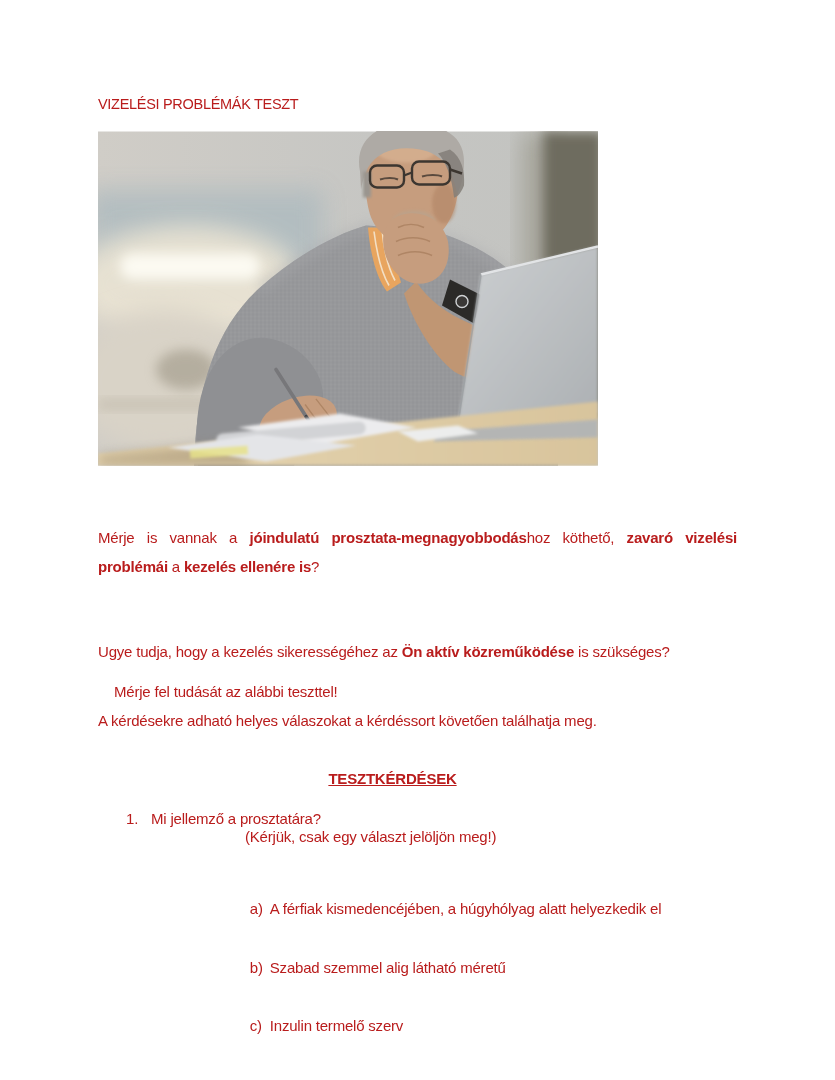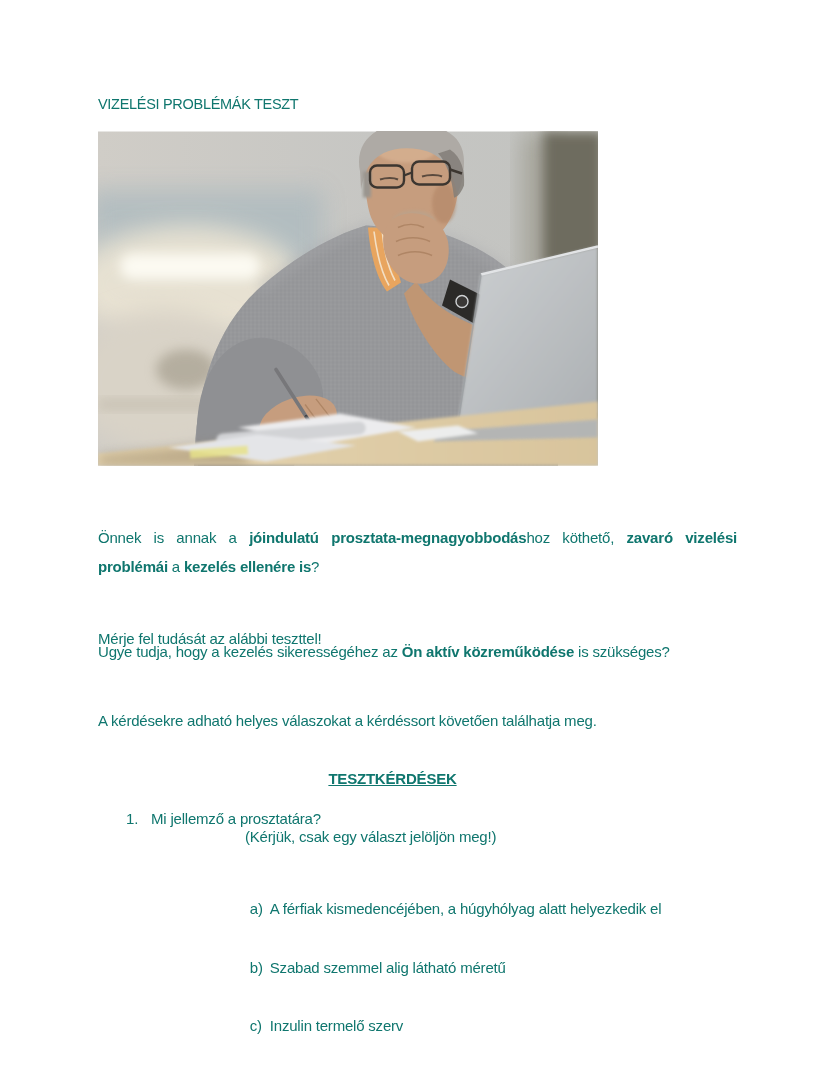--- a/index.html
+++ b/index.html
@@ -1,27 +1,27 @@
 <!DOCTYPE html>
 <html><head>
 <meta charset="utf-8">
 <style>
   html,body{margin:0;padding:0;background:#ffffff;}
   .page{
     position:relative;width:835px;height:1064px;background:#ffffff;overflow:hidden;
-    font-family:"Liberation Sans",sans-serif;color:#0f766e;
+    font-family:"Liberation Sans",sans-serif;color:#b91c1c;
   }
   .title{position:absolute;left:98px;top:96px;font-size:14.5px;letter-spacing:-0.3px;}
   .photo{position:absolute;left:98px;top:131px;width:500px;height:335px;display:block;}
   .para{position:absolute;left:98px;width:639px;font-size:15px;letter-spacing:-0.2px;
         line-height:21px;white-space:pre-wrap;}
   .p1{top:524px;line-height:28.5px;text-align:justify;}
   .p2{top:593px;margin-top:48px;}
   .p3{top:629px;}
-  .p4{top:628px;}
+  .p4{top:681px;margin-left:16px;}
   .p5{top:701px;margin-top:9px;}
   .b{font-weight:bold;}
   .heading{position:absolute;left:98px;top:770px;width:639px;text-align:center;
            font-size:15px;font-weight:bold;letter-spacing:-0.2px;}
   .heading-inner{position:relative;left:-25px;text-decoration:underline;}
   .question{position:absolute;left:126px;top:810px;font-size:15px;letter-spacing:-0.2px;line-height:18.5px;}
   .qnum{display:inline-block;width:25px;}
   .qnote{position:absolute;left:245px;top:828px;font-size:15px;letter-spacing:-0.2px;}
   .options{position:absolute;left:226px;top:880px;font-size:15px;letter-spacing:-0.2px;}
   .option{line-height:19.4px;white-space:pre;}
@@ -131,21 +131,21 @@
       <g filter="url(#blurSm)">
         <path d="M140,296 L242,282 L318,296 L226,312 Z" fill="#ececee"></path>
         <rect x="118" y="296" width="150" height="13" rx="6.5" fill="#d2d3d6" transform="rotate(-5 193 302)"></rect>
         <path d="M70,316 L160,303 L258,314 L168,330 Z" fill="#e4e5e8"></path>
         <rect x="92" y="316" width="58" height="9" fill="#e6e289" opacity="0.85" transform="rotate(-4 121 320)"></rect>
         <path d="M300,300 L360,294 L380,302 L320,310 Z" fill="#eceded"></path>
       </g>
     </g>
   </svg>
 
-  <div class="para p1"><span>Önnek is annak a </span><span class="b">jóindulatú prosztata-megnagyobbodás</span><span>hoz köthető, </span><span class="b">zavaró vizelési problémái</span><span> a </span><span class="b">kezelés ellenére is</span><span>?</span></div>
+  <div class="para p1"><span>Mérje is vannak a </span><span class="b">jóindulatú prosztata-megnagyobbodás</span><span>hoz köthető, </span><span class="b">zavaró vizelési problémái</span><span> a </span><span class="b">kezelés ellenére is</span><span>?</span></div>
   <div class="para p2"><span>Ugye tudja, hogy a kezelés sikerességéhez az </span><span class="b">Ön aktív közreműködése</span><span> is szükséges?</span></div>
   <div class="para p4">Mérje fel tudását az alábbi teszttel!</div>
   <div class="para p5">A kérdésekre adható helyes válaszokat a kérdéssort követően találhatja meg.</div>
 
   <div class="heading">
     <span class="heading-inner">TESZTKÉRDÉSEK</span>
   </div>
 
   <div class="question">
     <span class="qnum">1.</span><span class="qtext">Mi jellemző a prosztatára?</span>

